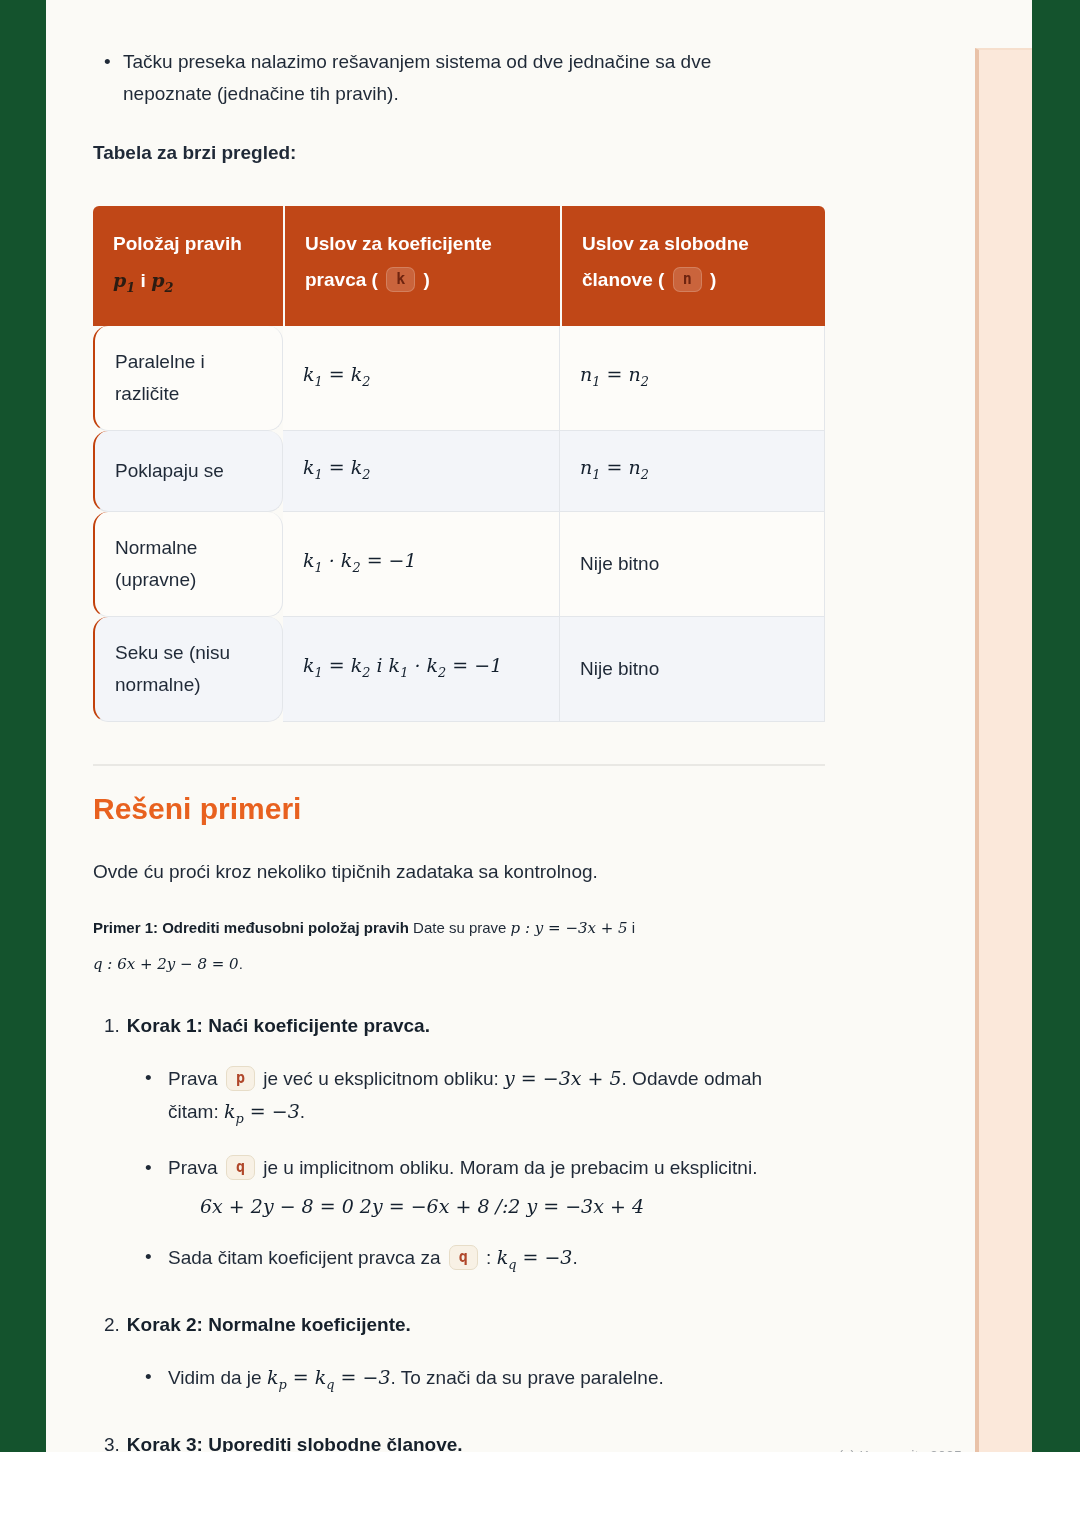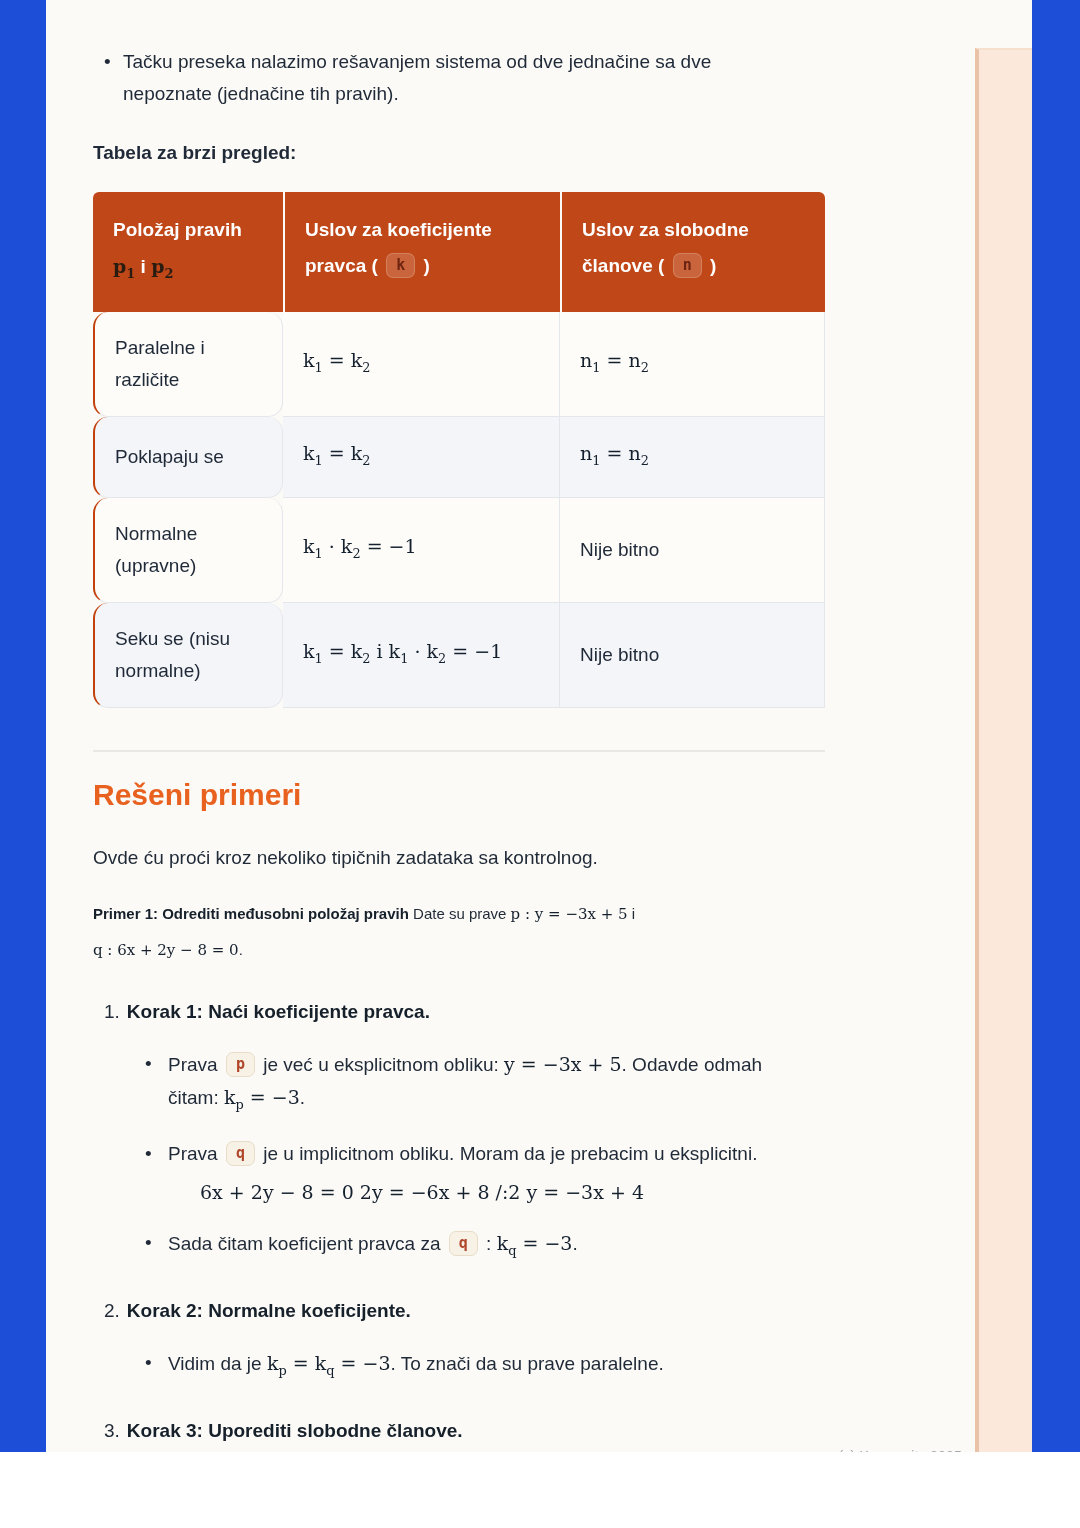--- a/index.html
+++ b/index.html
@@ -1,56 +1,56 @@
 <!DOCTYPE html>
 <html><head>
 <meta charset="utf-8">
 <style>
   html,body { margin:0; padding:0; background:#ffffff; }
   .canvas {
     position:relative; width:1080px; height:1452px; overflow:hidden;
-    background:#1d4ed8; font-family:"Liberation Sans", sans-serif; color:#1f2937;
+    background:#14532d; font-family:"Liberation Sans", sans-serif; color:#1f2937;
   }
   .page {
     position:absolute; left:46px; top:0; width:986px; height:1528px;
     background:#fbfaf6;
   }
   .side-strip {
     position:absolute; right:0; top:48px; width:57px; height:1430px;
     background:#fbe8da; border-left:4px solid #e9c2a8; border-top:2px solid #f6dfcd;
     box-sizing:border-box; z-index:1;
   }
   .content { position:absolute; left:47px; top:0; width:782px; z-index:2; }
 
   
   .intro-list { list-style:none; margin:46px 0 0 0; padding:0; }
   .intro-list li { position:relative; padding-left:30px; font-size:19px; line-height:32px; }
   .intro-list li::before { content:"•"; position:absolute; left:11px; top:0; }
 
   .table-label { margin:28px 0 0 0; font-size:19px; font-weight:bold; line-height:30px; }
 
   
-  table.review { width:732px; border-collapse:separate; border-spacing:0; margin-top:24px; font-size:19px; }
+  table.review { width:732px; border-collapse:separate; border-spacing:0; margin-top:38px; font-size:19px; }
   table.review th {
     background:#c04717; color:#ffffff; text-align:left; font-weight:bold;
     padding:20px 20px; line-height:36px; vertical-align:top;
   }
   table.review th.c2, table.review th.c3 { border-left:2px solid #fbfaf6; }
   table.review th.c1 { border-radius:6px 0 0 0; width:190px; box-sizing:border-box; }
   table.review th.c2 { width:277px; box-sizing:border-box; }
   table.review th.c3 { border-radius:0 6px 0 0; width:265px; box-sizing:border-box; }
   table.review td {
     padding:20px 20px; line-height:32px; vertical-align:middle;
     border-bottom:1px solid #e3e6ea; border-right:1px solid #e3e6ea;
   }
   table.review td:first-child { border-left:2px solid #c2410c;border-radius:15px; }
   tr.row-a td { background:#fdfcf9; }
   tr.row-b td { background:#f3f5f9; }
 
-  .math { font-family:"DejaVu Serif", serif; color:#14202e; }
+  .math { font-family:"DejaVu Serif", serif; font-style:italic; color:#14202e; }
   .math sub { font-size:0.68em; }
   .math.on-orange { color:#2b1c12; }
   .header-conj { color:#ffffff; font-weight:bold; font-family:"Liberation Sans", sans-serif; font-style:normal; }
 
   .code-badge {
     display:inline-block; font-family:"DejaVu Sans Mono", monospace;
     font-size:15px; font-weight:bold; color:#b0472a;
     background:#f8f1e5; border:1px solid #e7ddc8; border-radius:7px;
     padding:2px 9px 3px; line-height:18px; margin:0 3px; vertical-align:2px;
   }

